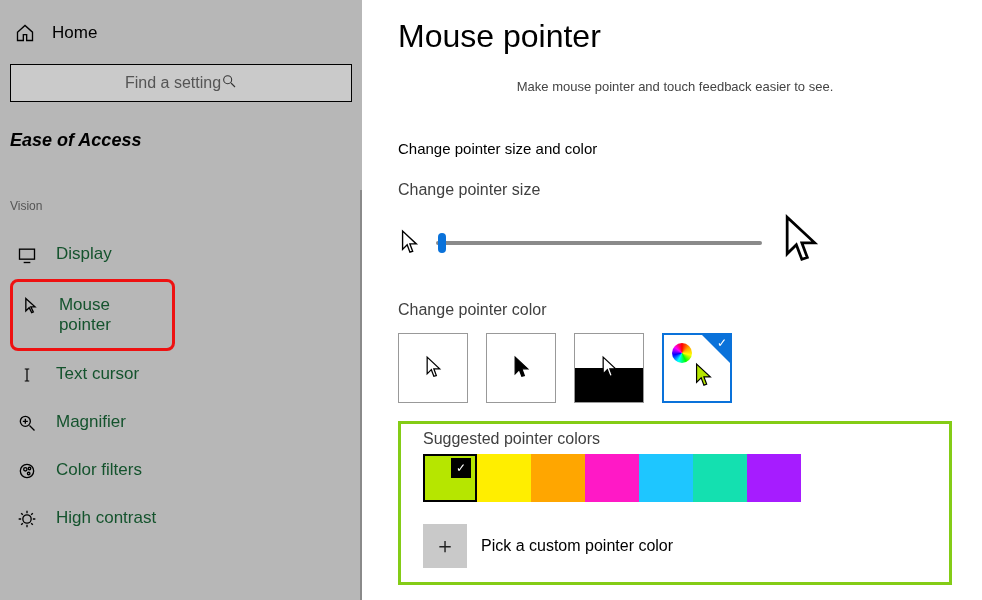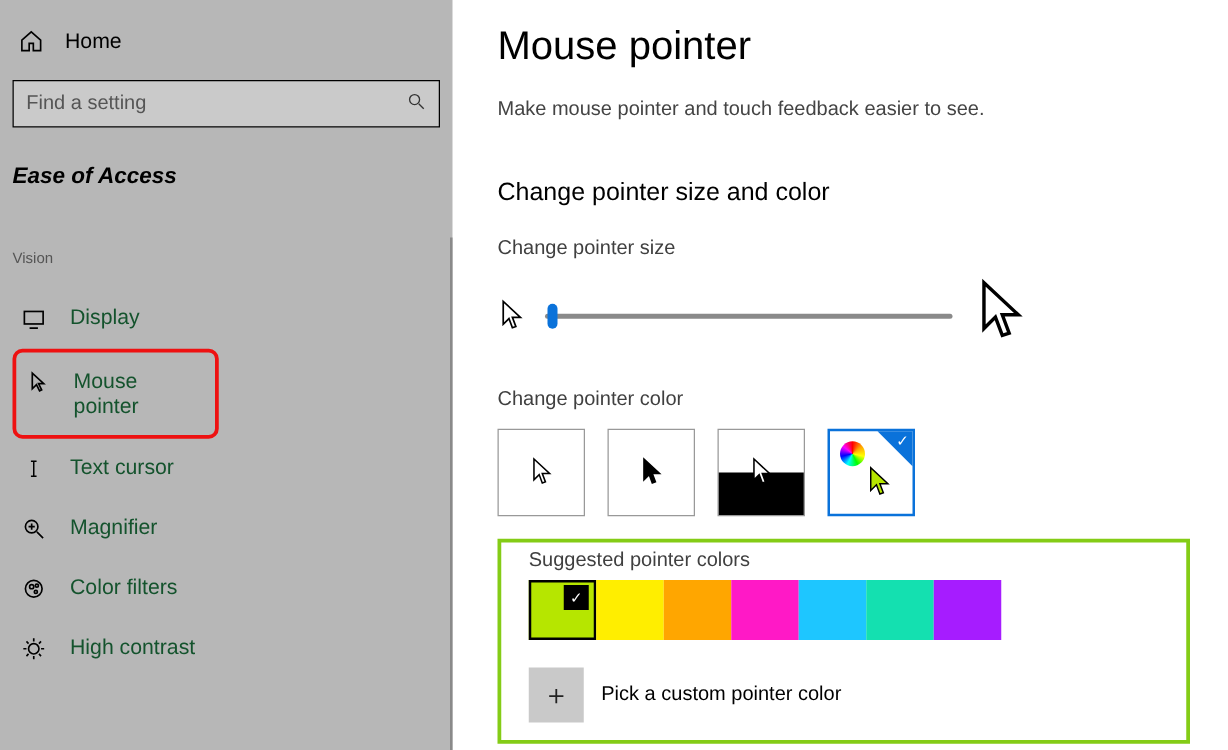--- a/index.html
+++ b/index.html
@@ -32,21 +32,21 @@
   .search-box {
     margin-top: 10px;
     border: 1px solid #000;
     background: #cacaca;
     height: 38px;
     display:flex;
     align-items:center;
     padding: 0 10px;
     font-size: 16px;
     color:#555;
-    justify-content: space-between;
+    justify-content: center;
   }
   .category-title {
     margin-top: 28px;
     font-size: 18px;
     font-weight: 700;
     color:#000;
     font-style:italic;
   }
   .group-label {
     margin-top: 48px;
@@ -73,22 +73,22 @@
     width:2px;
     height:410px;
     background:#8a8a8a;
   }
   .main {
     flex:1;
     padding: 18px 30px 10px 36px;
     overflow:hidden;
   }
   .page-title { font-size:32px; font-weight:400; margin-bottom: 24px; }
-  .page-desc { font-size:16px; color:#444; margin-bottom: 46px; }
-  .section-title { font-size:20px; font-weight:400; margin-bottom: 24px; }
+  .page-desc { font-size:13px; color:#444; margin-bottom: 46px; text-align: center; }
+  .section-title { font-size:15px; font-weight:400; margin-bottom: 24px; }
   .field-label { font-size:16px; color:#404040; margin-bottom: 14px; }
   .size-row {
     display:flex; align-items:center; gap: 16px; margin-bottom: 28px;
   }
   .cursor-small { width:22px; height:28px; }
   .slider {
     flex:1; height:4px; background:#8a8a8a; position:relative; border-radius:2px;
     max-width: 326px;
   }
   .slider-thumb {

